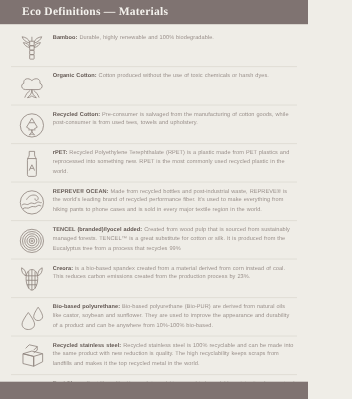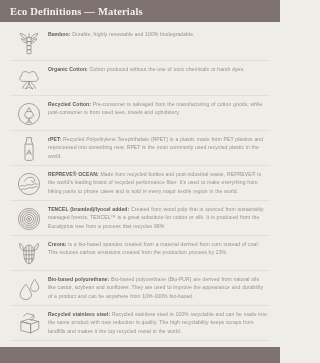--- a/index.html
+++ b/index.html
@@ -20,21 +20,21 @@
     background: #efede7;
     display: flex;
     flex-direction: column;
   }
   .header-bar {
     background: #7f7371;
     height: 22px;
     flex: 0 0 22px;
     display: flex;
     align-items: center;
-    padding-left: 10px;
+    padding-left: 20px;
     box-sizing: border-box;
   }
   .header-title {
     color: #f3f1ec;
     font-family: "Liberation Serif", serif;
     font-weight: bold;
     font-size: 10.5px;
     letter-spacing: 0.2px;
     white-space: nowrap;
   }

